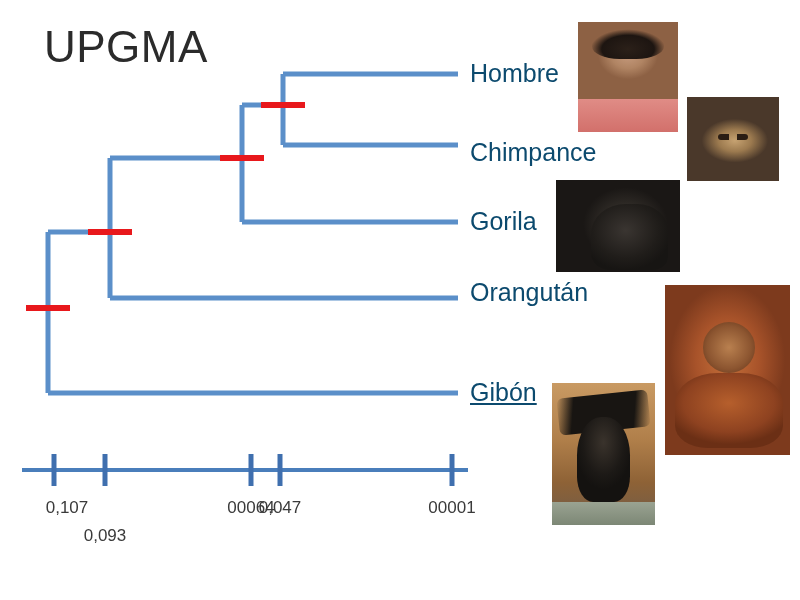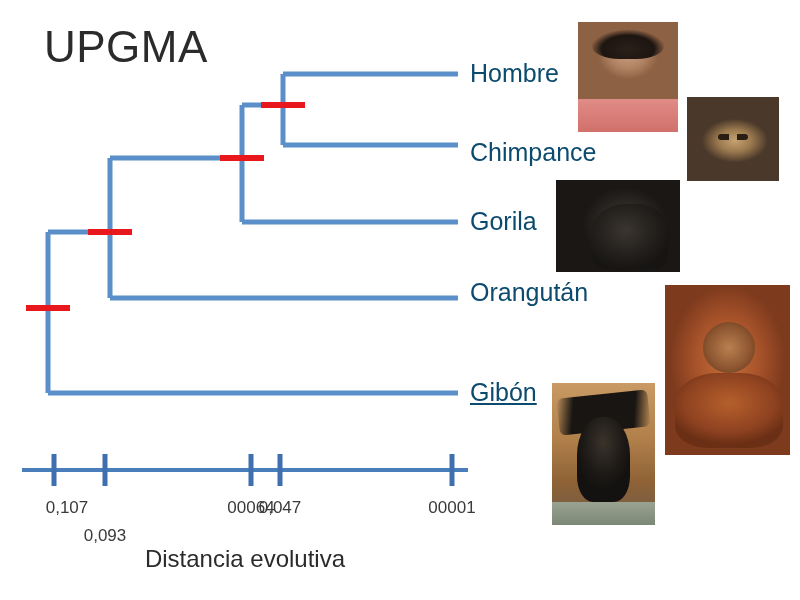--- a/index.html
+++ b/index.html
@@ -179,23 +179,20 @@
       <div class="leaf-label" style="left: 470px; top: 380px; text-decoration: underline;">Gibón</div>
     </div>
   <div id="tick-labels">
       <div class="tick-label" style="left: 67px; top: 498px;">0,107</div>
       <div class="tick-label" style="left: 105px; top: 498px; margin-top: 28px;">0,093</div>
       <div class="tick-label" style="left: 251px; top: 498px;">00064</div>
       <div class="tick-label" style="left: 280px; top: 498px;">0,047</div>
       <div class="tick-label" style="left: 452px; top: 498px;">00001</div>
     </div>
 
-  <div class="axis-title">
-    <span class="axis-title-inner">Distancia evolutiva</span>
-  </div>
 
   <div class="photo ph-human" style="left:578px;top:22px;width:100px;height:110px;">
     <div class="ph-inner">
         <div class="hair"></div>
         <div class="shirt"></div>
       </div>
   </div>
 
   <div class="photo ph-chimp" style="left:687px;top:97px;width:92px;height:84px;">
     <div class="ph-inner">

